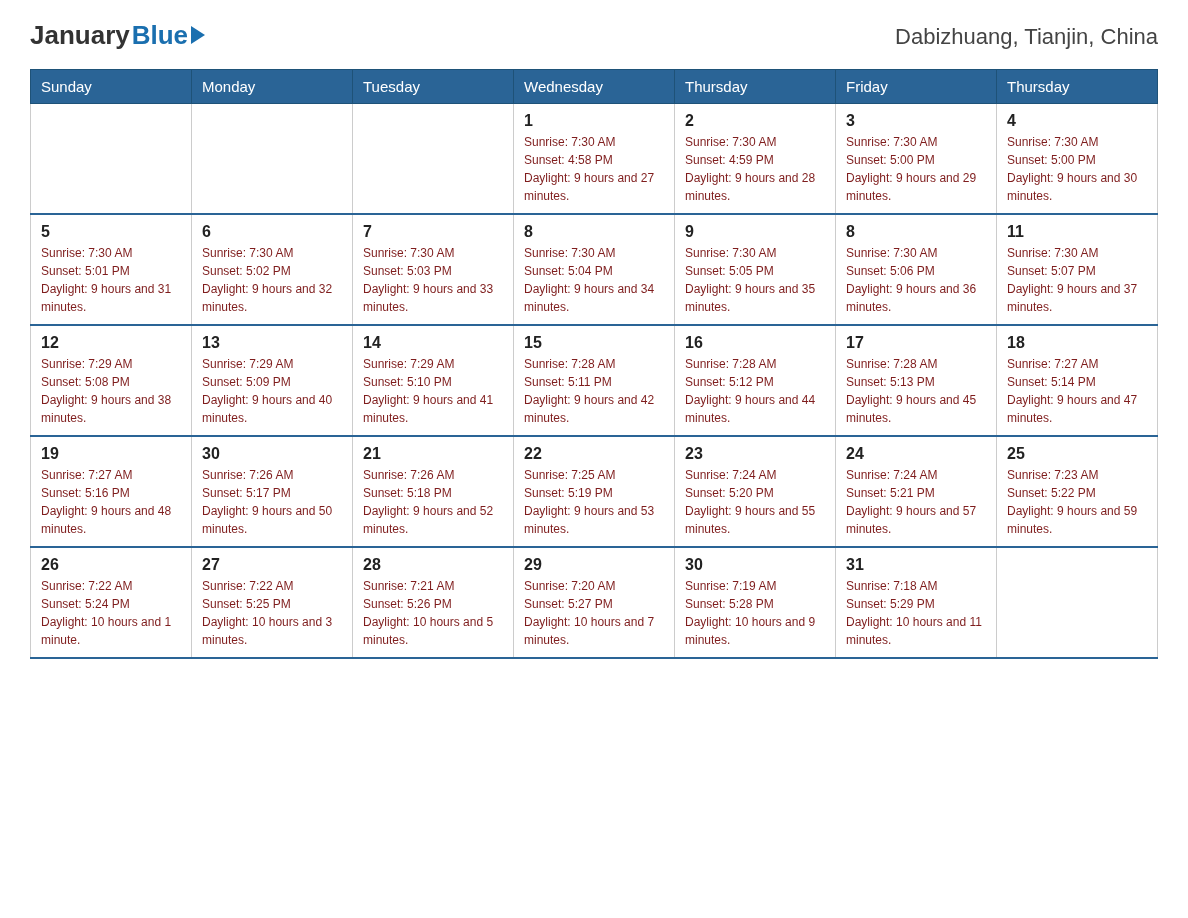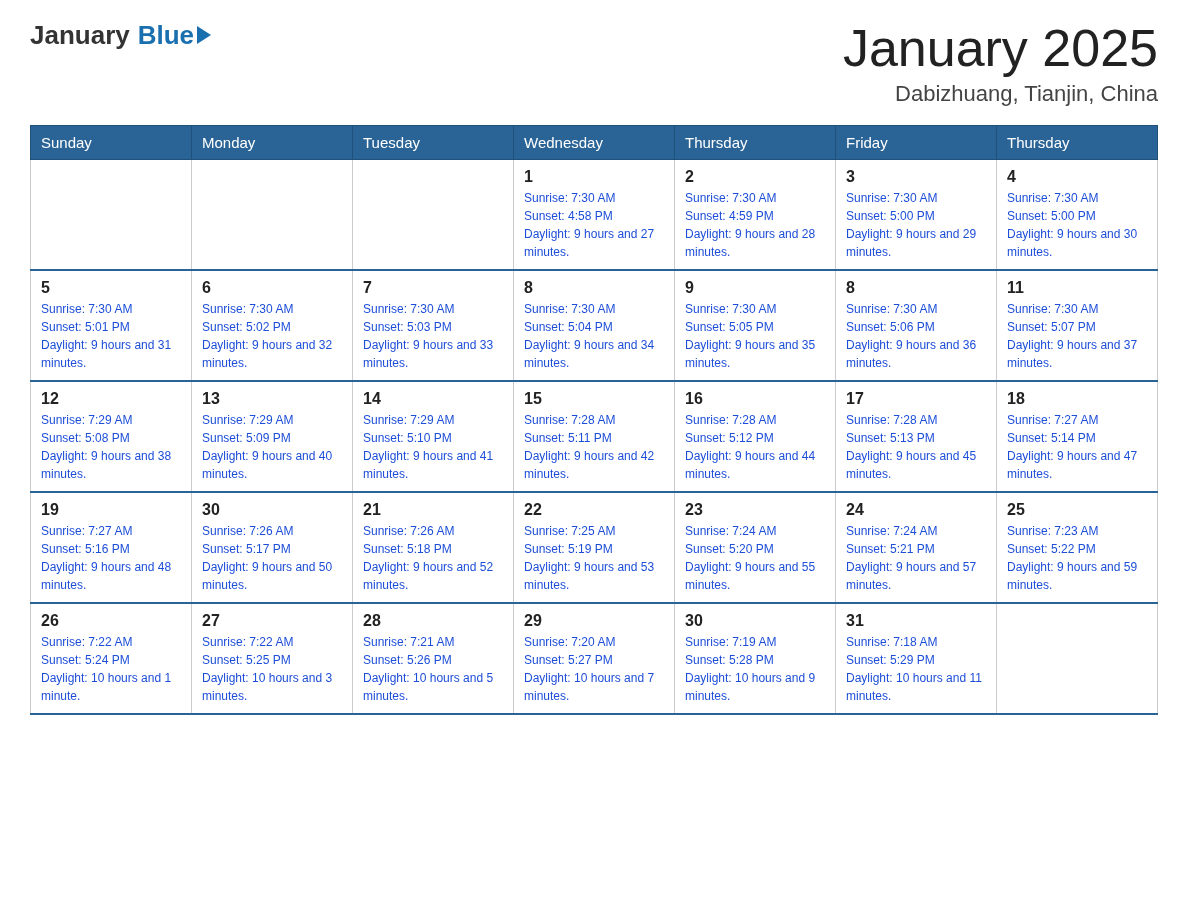--- a/index.html
+++ b/index.html
@@ -68,47 +68,46 @@
     }
     .day-number {
       font-size: 16px;
       font-weight: bold;
       color: #222;
       display: block;
       margin-bottom: 3px;
     }
     .day-info {
       font-size: 12px;
-      color: #1d4ed8;
+      color: #7f1d1d;
       line-height: 1.5;
     }
     tbody tr {
       border-bottom: 2px solid #2a6496;
     }
     tbody td:first-child {
       border-left: 1px solid #ccc;
     }
   </style>
 </head>
 <body>
 
 <div class="header">
   <div class="logo-wrapper">
     <div class="logo-line1">
       <span class="logo-text-general">January</span>
-      <div style="display:flex; flex-direction:column; margin-left:8px;">
+      <div style="display:flex; flex-direction:column; margin-left:2px;">
         <div style="display:flex; align-items:center;">
           <span style="font-size:26px; font-weight:bold; color:#1a6faf;">Blue</span>
           <div style="width:0;height:0;border-top:9px solid transparent;border-bottom:9px solid transparent;border-left:14px solid #1a6faf;margin-left:3px;margin-top:-2px;"></div>
         </div>
       </div>
     </div>
   </div>
   <div class="title-block">
-    <div class="month-title">January 2025</div>
     <div class="location-title">Dabizhuang, Tianjin, China</div>
   </div>
 </div>
 
 <table>
   <thead>
     <tr>
     <th>Sunday</th>
         <th>Monday</th>
         <th>Tuesday</th>

